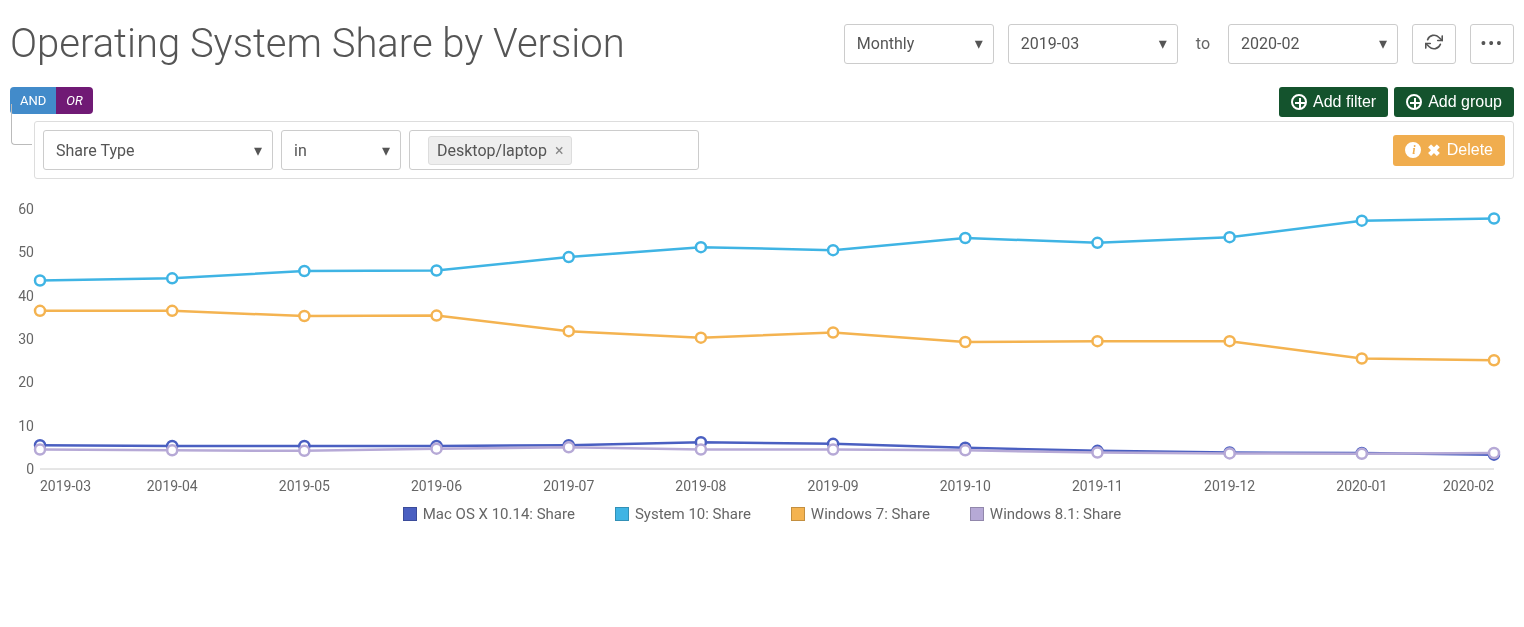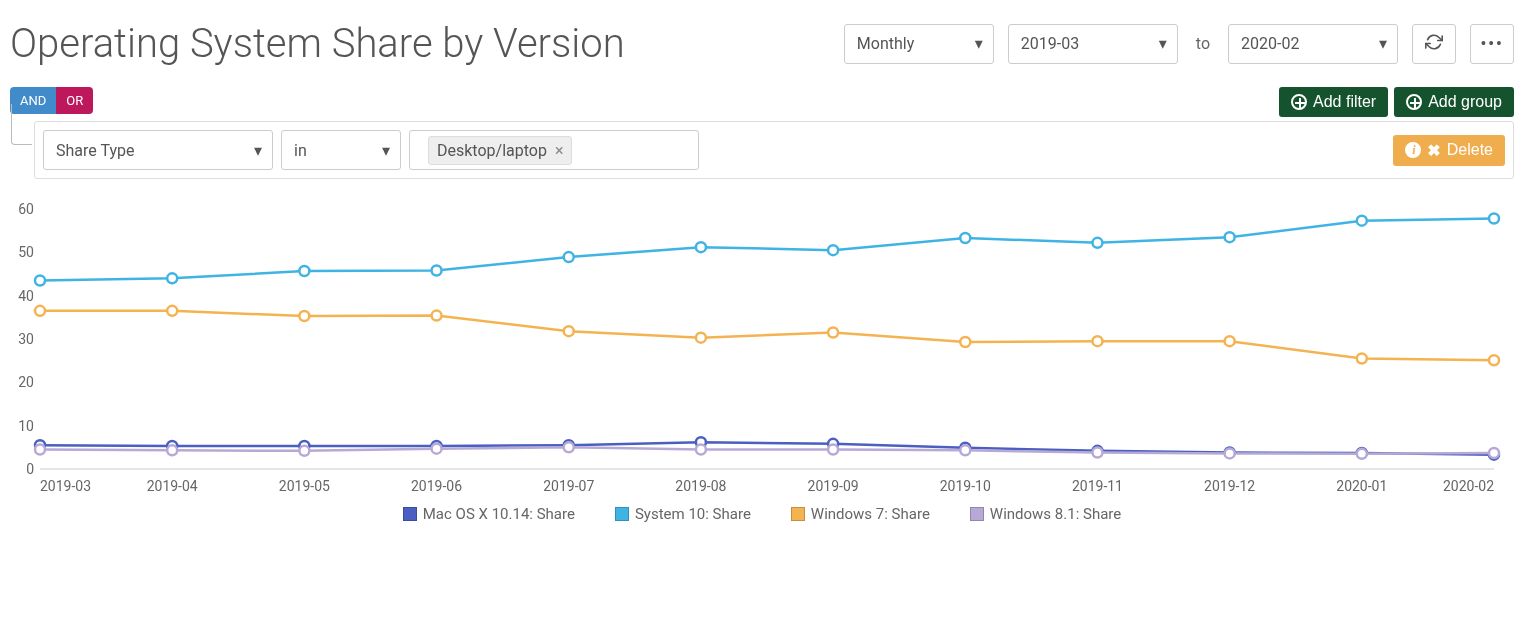--- a/index.html
+++ b/index.html
@@ -55,21 +55,21 @@
     margin-bottom: 4px;
   }
   .logic-toggle {
     display: inline-flex;
     border-radius: 4px;
     overflow: hidden;
     font-size: 13px;
   }
   .logic-toggle span { padding: 6px 10px; color: #fff; cursor: pointer; }
   .logic-and { background: #428bca; }
-  .logic-or  { background: #be185d; }
+  .logic-or  { background: #701a75; font-style: italic; }
   .filter-actions { display: flex; gap: 6px; }
   .btn {
     display: inline-flex;
     align-items: center;
     gap: 6px;
     padding: 6px 12px;
     font-size: 16px;
     border-radius: 3px;
     cursor: pointer;
     color: #fff;

